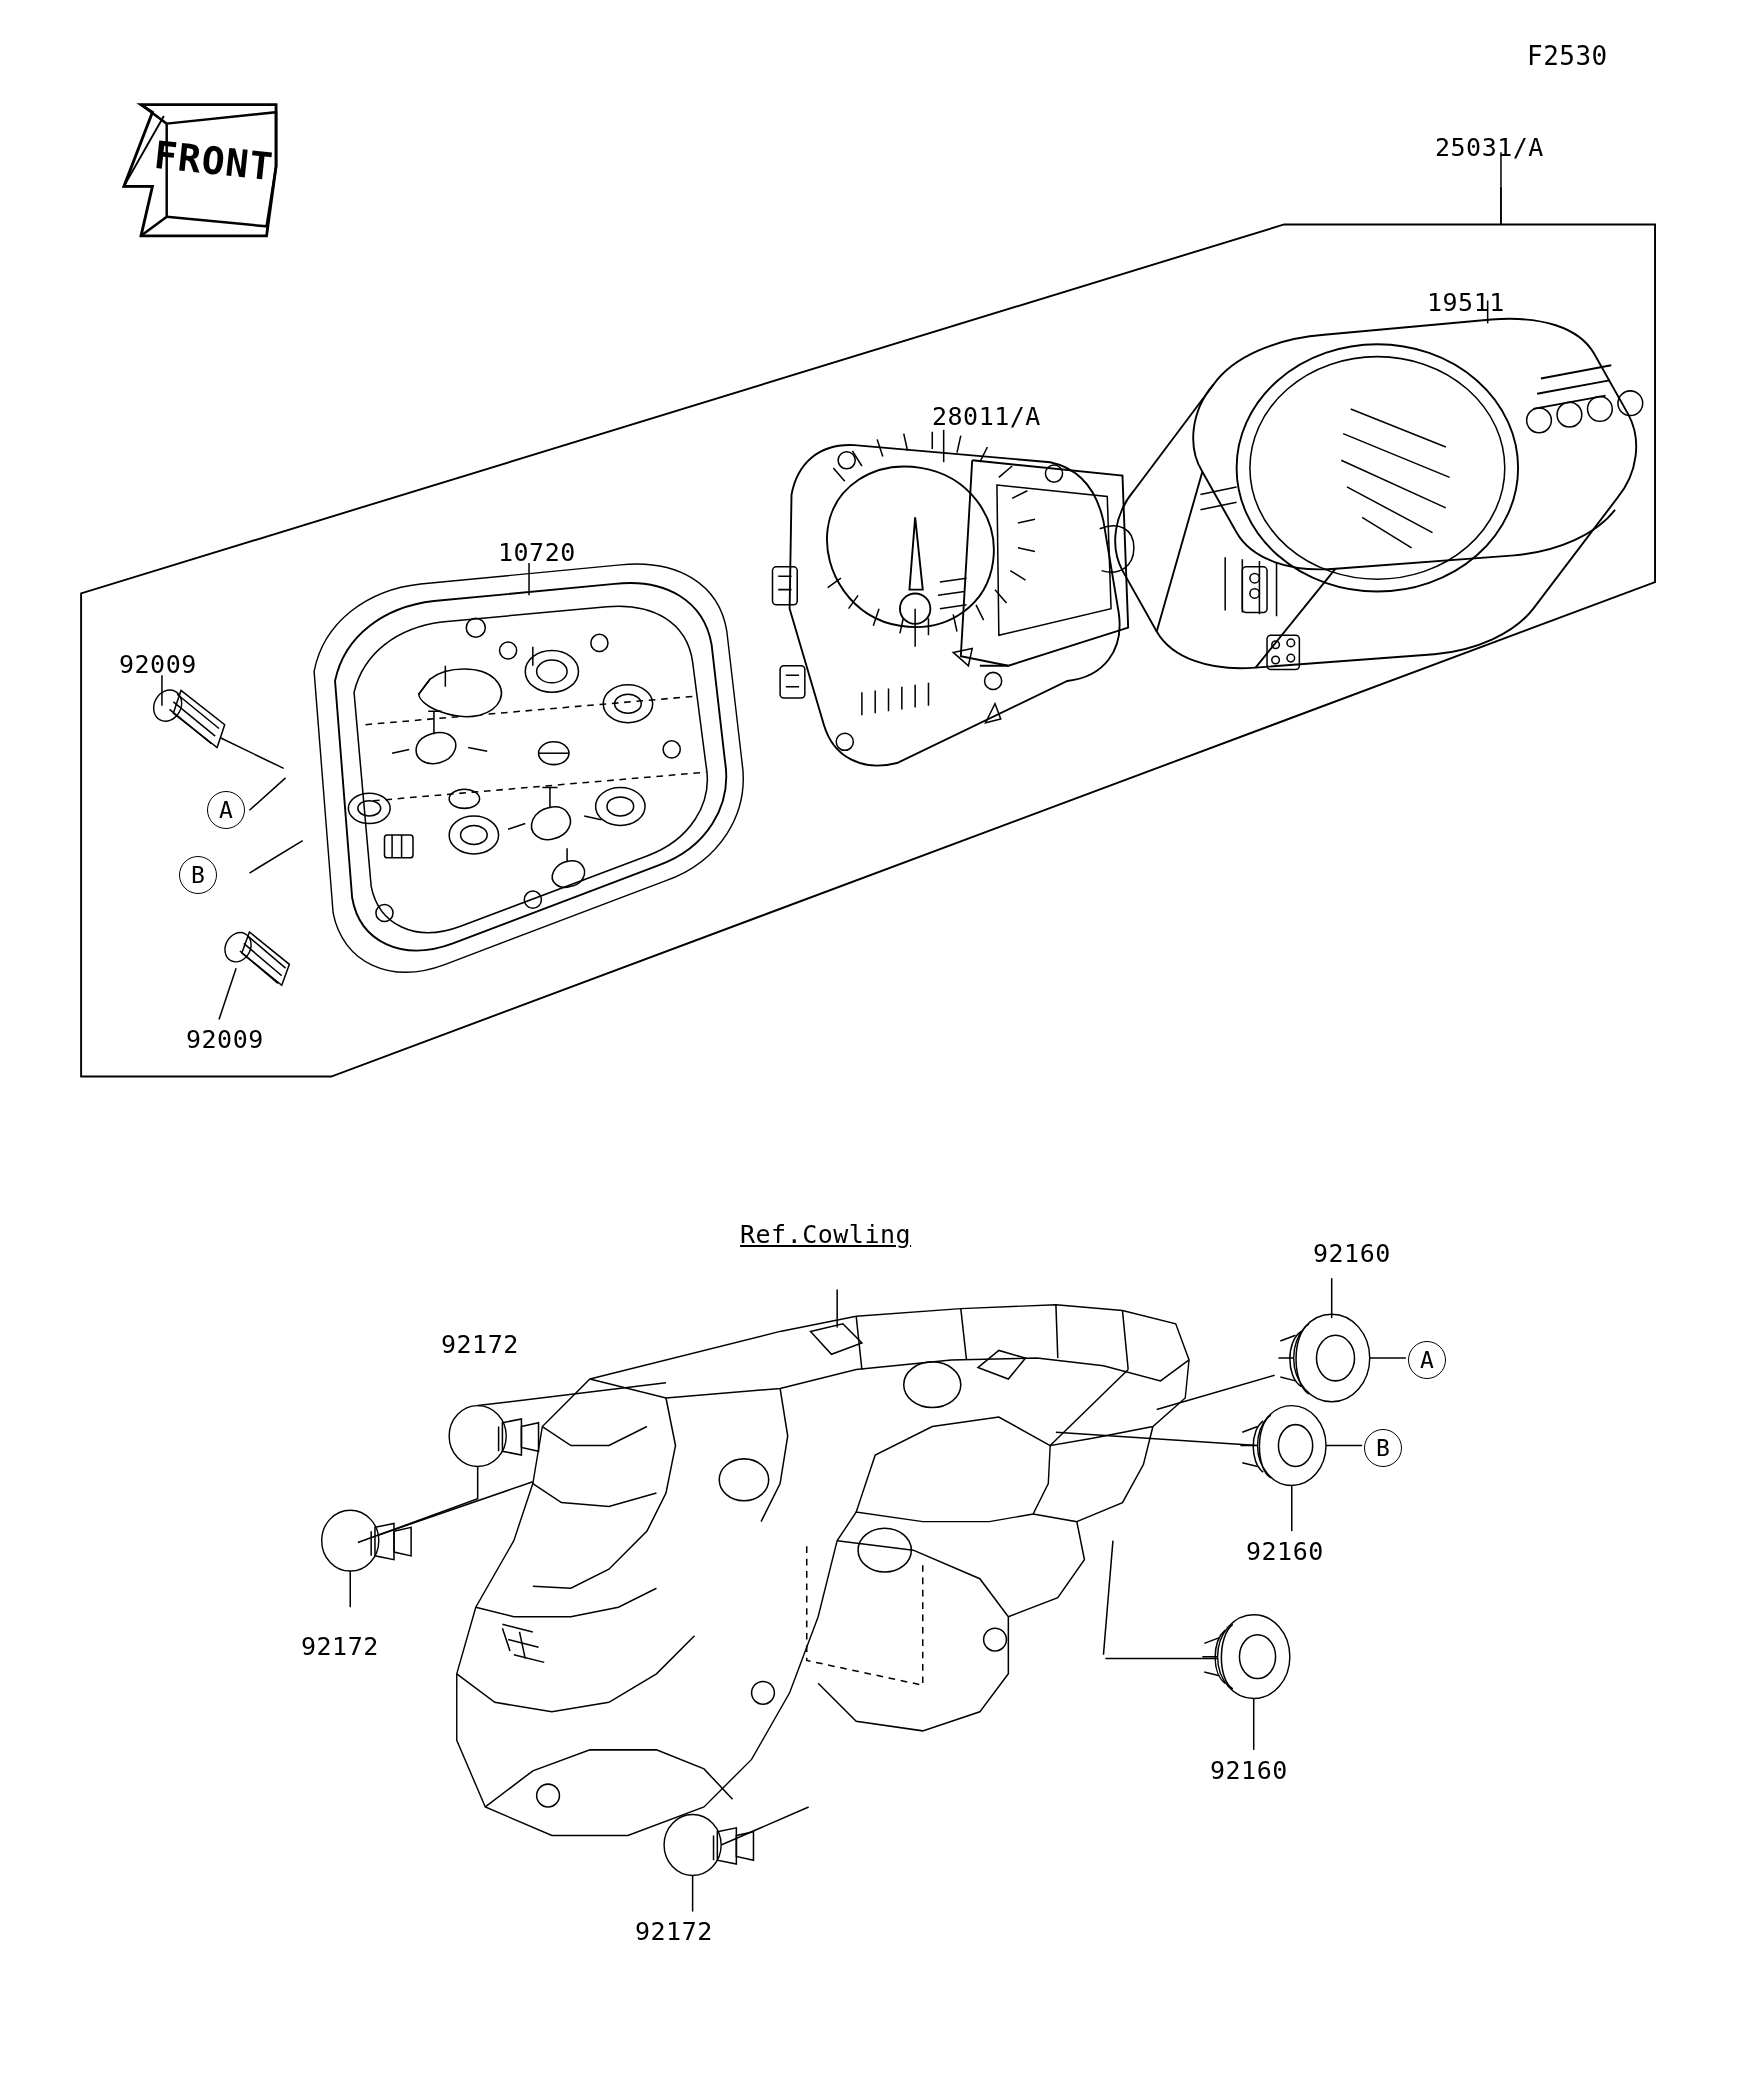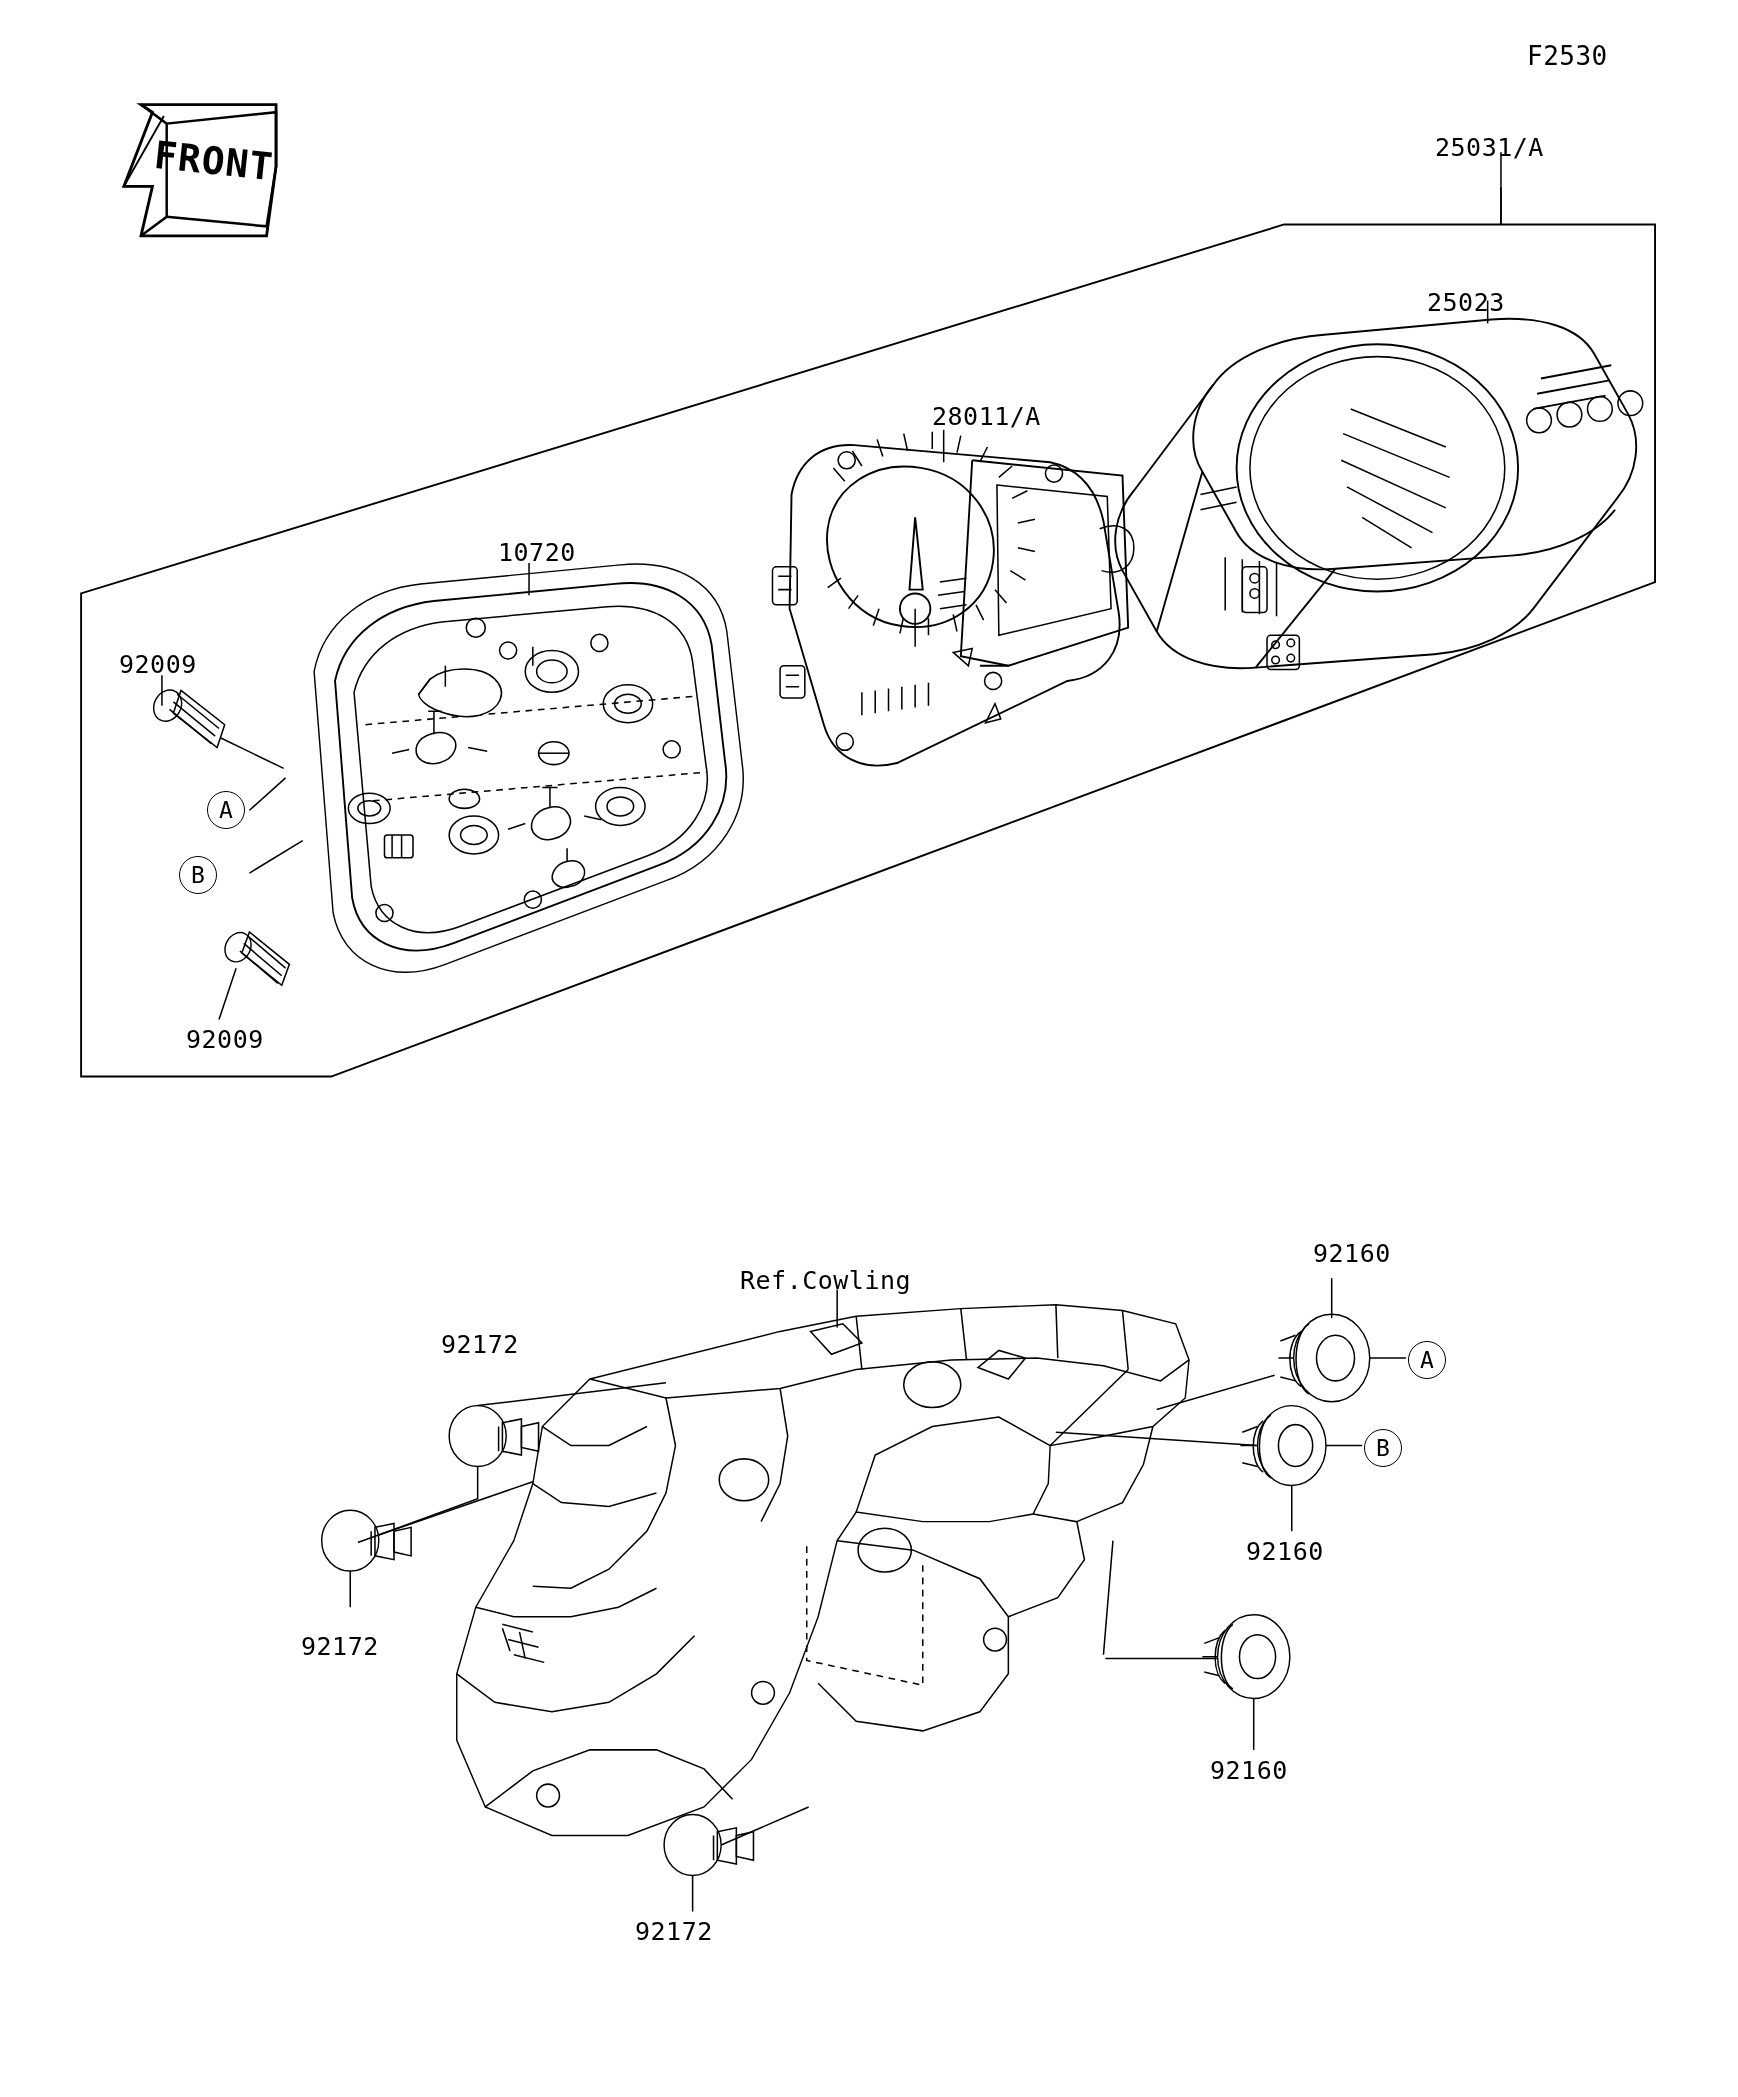--- a/index.html
+++ b/index.html
@@ -288,35 +288,35 @@
       <path class="ln-thin" d="M728 1972 L728 2010"></path>
       <path class="ln-thin" d="M758 1940 L850 1900"></path>
       <path class="ln-thin" d="M1340 1446 L1216 1482"></path>
       <path class="ln-thin" d="M1322 1520 L1110 1506"></path>
     </g>
   </svg>
 
   <div class="label big" style="left:1527px; top:43px;">F2530</div>
 
   <div class="label" style="left:1427px; top:135px;margin-left:8px;">25031/A</div>
-  <div class="label" style="left:1427px; top:290px;">25023</div>
+  <div class="label" style="left:1427px; top:290px;">19511</div>
   <div class="label" style="left:932px; top:404px;">28011/A</div>
   <div class="label" style="left:498px; top:540px;">10720</div>
   <div class="label" style="left:119px; top:652px;">92009</div>
   <div class="label" style="left:186px; top:1027px;">92009</div>
 
   <div class="label" style="left:1313px; top:1241px;">92160</div>
   <div class="label" style="left:1246px; top:1539px;">92160</div>
   <div class="label" style="left:1210px; top:1758px;">92160</div>
 
   <div class="label" style="left:441px; top:1332px;">92172</div>
   <div class="label" style="left:301px; top:1634px;">92172</div>
   <div class="label" style="left:635px; top:1919px;">92172</div>
 
-  <div class="label" style="left:740px; top:1268px;">Ref.Cowling</div>
+  <div class="label" style="left:740px; top:1222px;text-decoration:underline;">Ref.Cowling</div>
 
   <div class="circ-label" style="left:207px; top:791px;">A</div>
   <div class="circ-label" style="left:179px; top:856px;">B</div>
   <div class="circ-label" style="left:1408px; top:1341px;">A</div>
   <div class="circ-label" style="left:1364px; top:1429px;">B</div>
 
   <div class="label" style="left:162px; top:141px; font-size:0px;">FRONT</div>
 </div>
 
 <div style="position:absolute; left:154px; top:139px; transform:rotate(6deg); font-family:'DejaVu Sans Mono', monospace; font-size:38px; font-weight:bold; letter-spacing:1px;">

